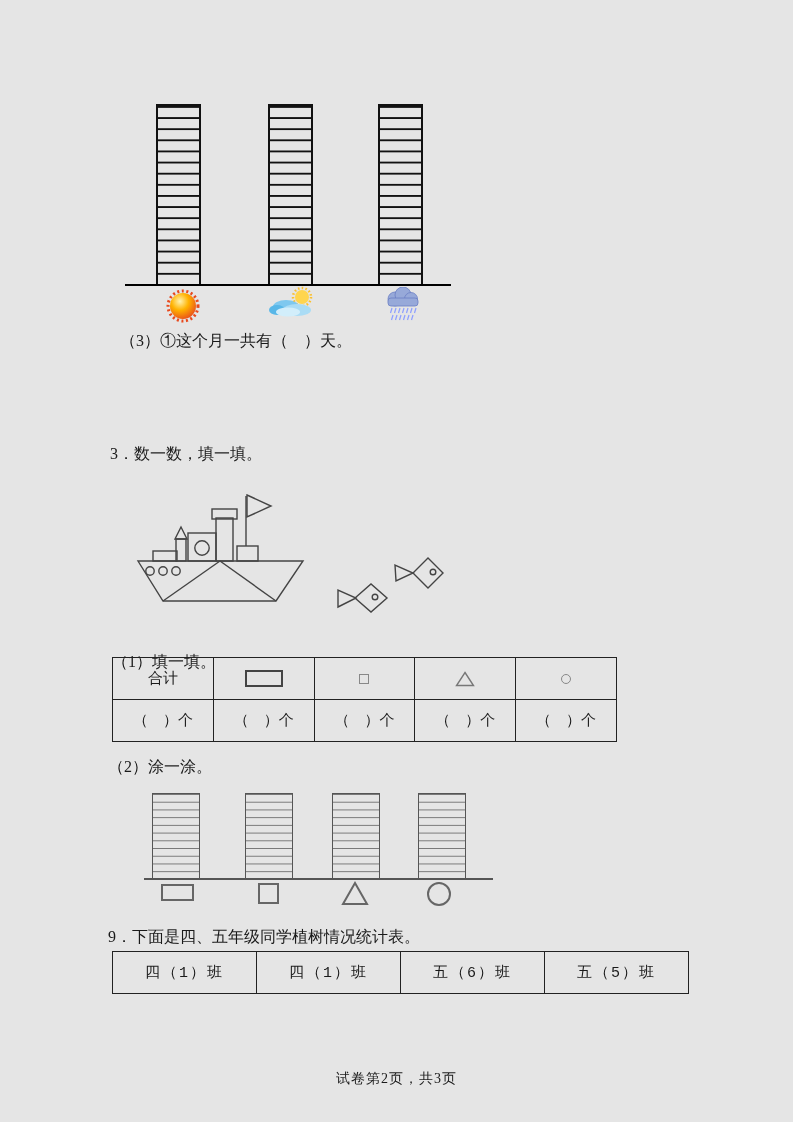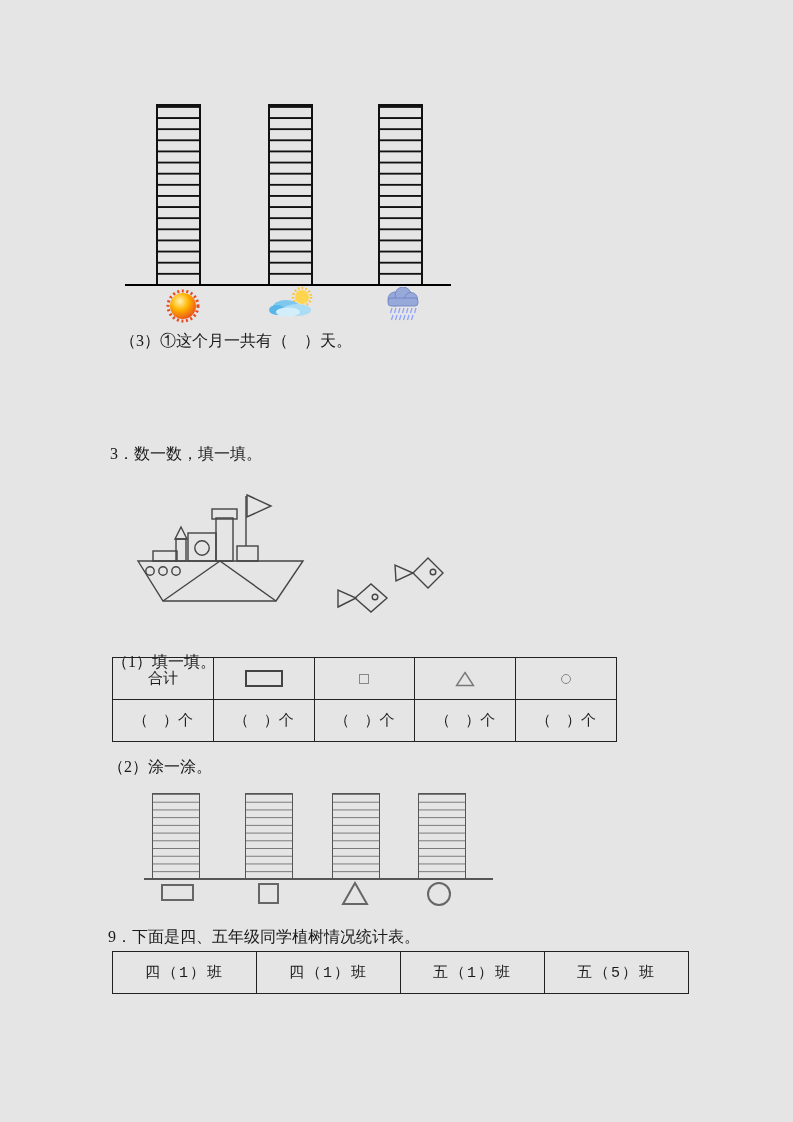--- a/index.html
+++ b/index.html
@@ -182,19 +182,20 @@
     <div class="sh-circle"></div>
   </div>
 
   <div class="txt" style="left:108px;top:927px">9．下面是四、五年级同学植树情况统计表。</div>
 
   <table class="sheet class-table">
     <tbody>
         <tr>
       <td>四（1）班</td>
       <td>四（1）班</td>
-      <td>五（1）班</td>
+      <td>五（6）班</td>
       <td>五（5）班</td>
     </tr>
   </tbody>
     </table>
 
+  <div class="footer">试卷第2页，共3页</div>
 </div>
 
 </body></html>

